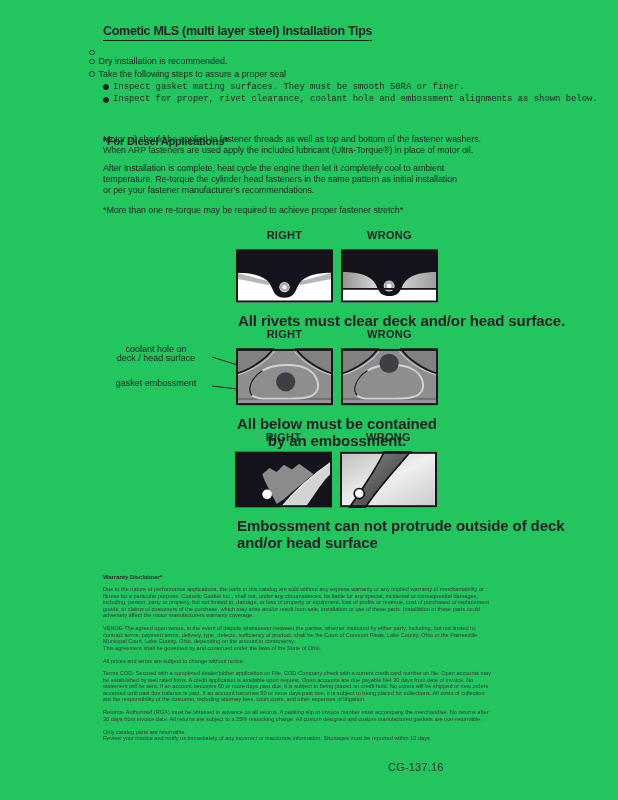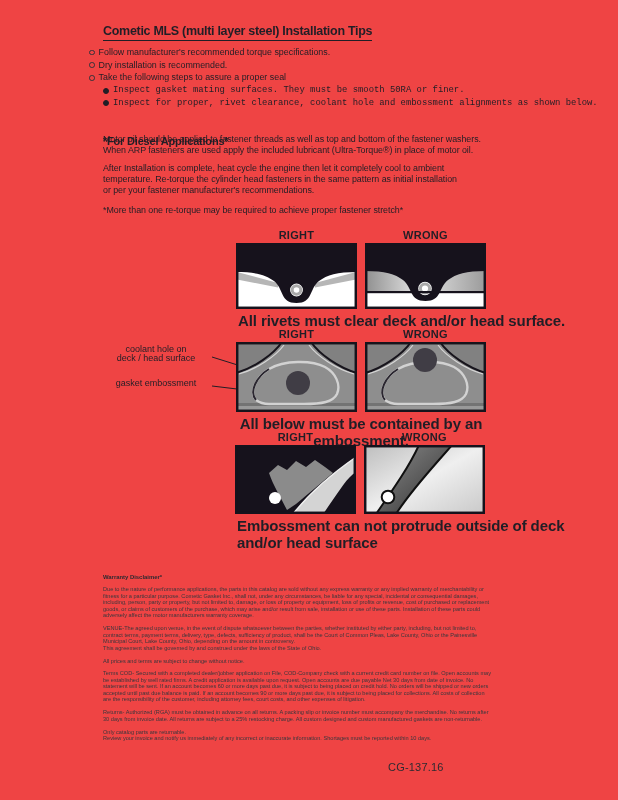--- a/index.html
+++ b/index.html
@@ -1,17 +1,17 @@
 <!DOCTYPE html>
 <html><head>
 <meta charset="utf-8">
 <style>
   html,body { margin:0; padding:0; background:#ffffff; }
   .page {
-    position:relative; width:618px; height:800px; background:#ef4444;
+    position:relative; width:618px; height:800px; background:#22c55e;
     font-family:"Liberation Sans", sans-serif; color:#211e26; overflow:hidden;
   }
   .abs { position:absolute; }
   
   .doc-title {
     left:103px; top:24px; font-size:12.5px; font-weight:bold; letter-spacing:-0.3px;
   }
   .doc-title .ul { display:inline-block; border-bottom:1.6px solid #211e26; padding-bottom:2px; }
   
   .tips { left:89px; top:46px; width:425px; font-size:8.9px; line-height:12.7px; }
@@ -19,21 +19,21 @@
   .brow.sub { margin-left:14px;font-family:Liberation Mono, monospace; }
   .blt { flex:0 0 auto; width:3.6px; height:3.6px; border:1px solid #35323a; border-radius:50%; margin:3.6px 4px 0 0; }
   .blt.solid { background:#211e26; border-color:#211e26; width:4px; height:4px; margin-top:3.4px; }
   
   .sec-head { left:103px; top:115px; font-size:11px; font-weight:bold; letter-spacing:-0.2px;margin-top:20px; }
   .para { font-size:8.9px; line-height:10.9px; white-space:nowrap; letter-spacing:-0.05px; }
   .p1 { left:103px; top:134px; }
   .p2 { left:103px; top:163px; }
   .note { left:103px; top:205px; }
   
-  .pair { width:250px; }
+  .pair { width:202px; }
   .lblrow { display:flex; gap:8px; margin-bottom:2px; }
   .lblrow .dlabel { width:121px; text-align:center; font-size:11px; font-weight:bold; letter-spacing:0.3px; color:#211e26; }
   .panels { display:flex; gap:8px; }
   .cap { font-size:15px; font-weight:bold; letter-spacing:-0.1px; margin-top:3px; margin-left:2px; white-space:nowrap; }
   .cap.center { text-align:center; margin-left:0; white-space:normal; }
   .diag1 { left:236px; top:229px; }
   .diag2 { left:236px; top:328px; }
   .diag3 { left:235px; top:431px; }
   
   .sidelab { font-size:9px; line-height:9.2px; text-align:center; width:108px; color:#211e26; white-space:nowrap; }
@@ -53,21 +53,20 @@
 
 <div class="page">
 
   <div class="abs doc-title">
     <span class="ul">Cometic MLS (multi layer steel) Installation Tips</span>
   </div>
 
   <div class="abs tips">
     <div class="brow">
       <span class="blt"></span>
-      <span>Follow manufacturer's recommended torque specifications.</span>
     </div>
     <div class="brow">
       <span class="blt"></span>
       <span>Dry installation is recommended.</span>
     </div>
     <div class="brow">
       <span class="blt"></span>
       <span>Take the following steps to assure a proper seal</span>
     </div>
     <div class="brow sub">

